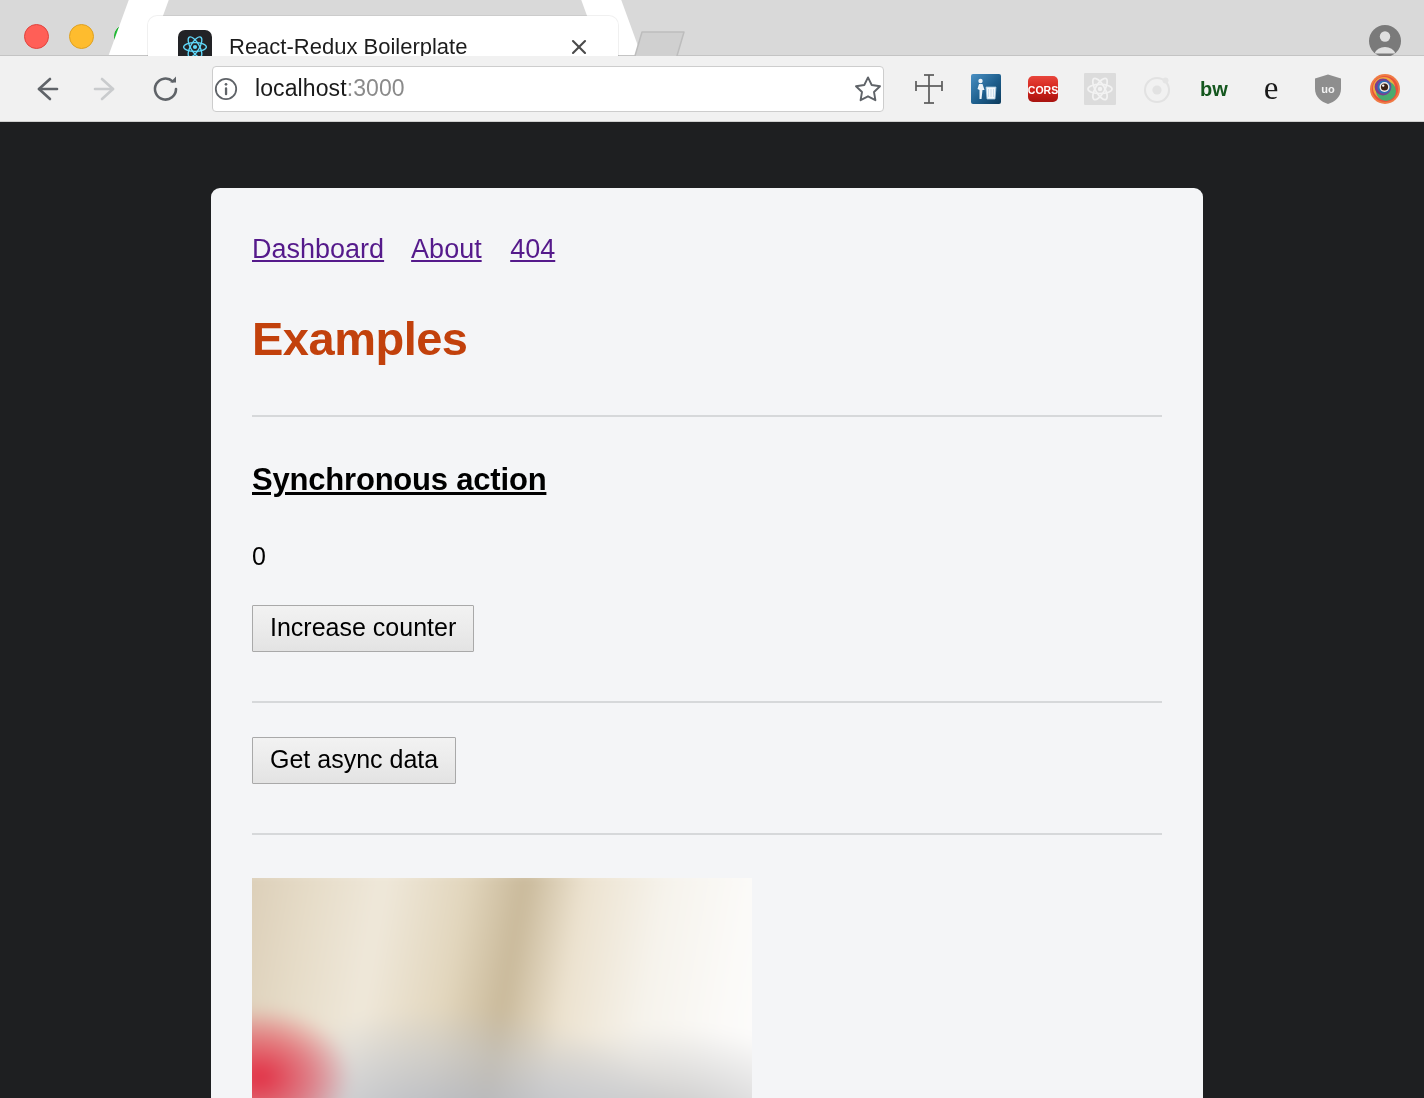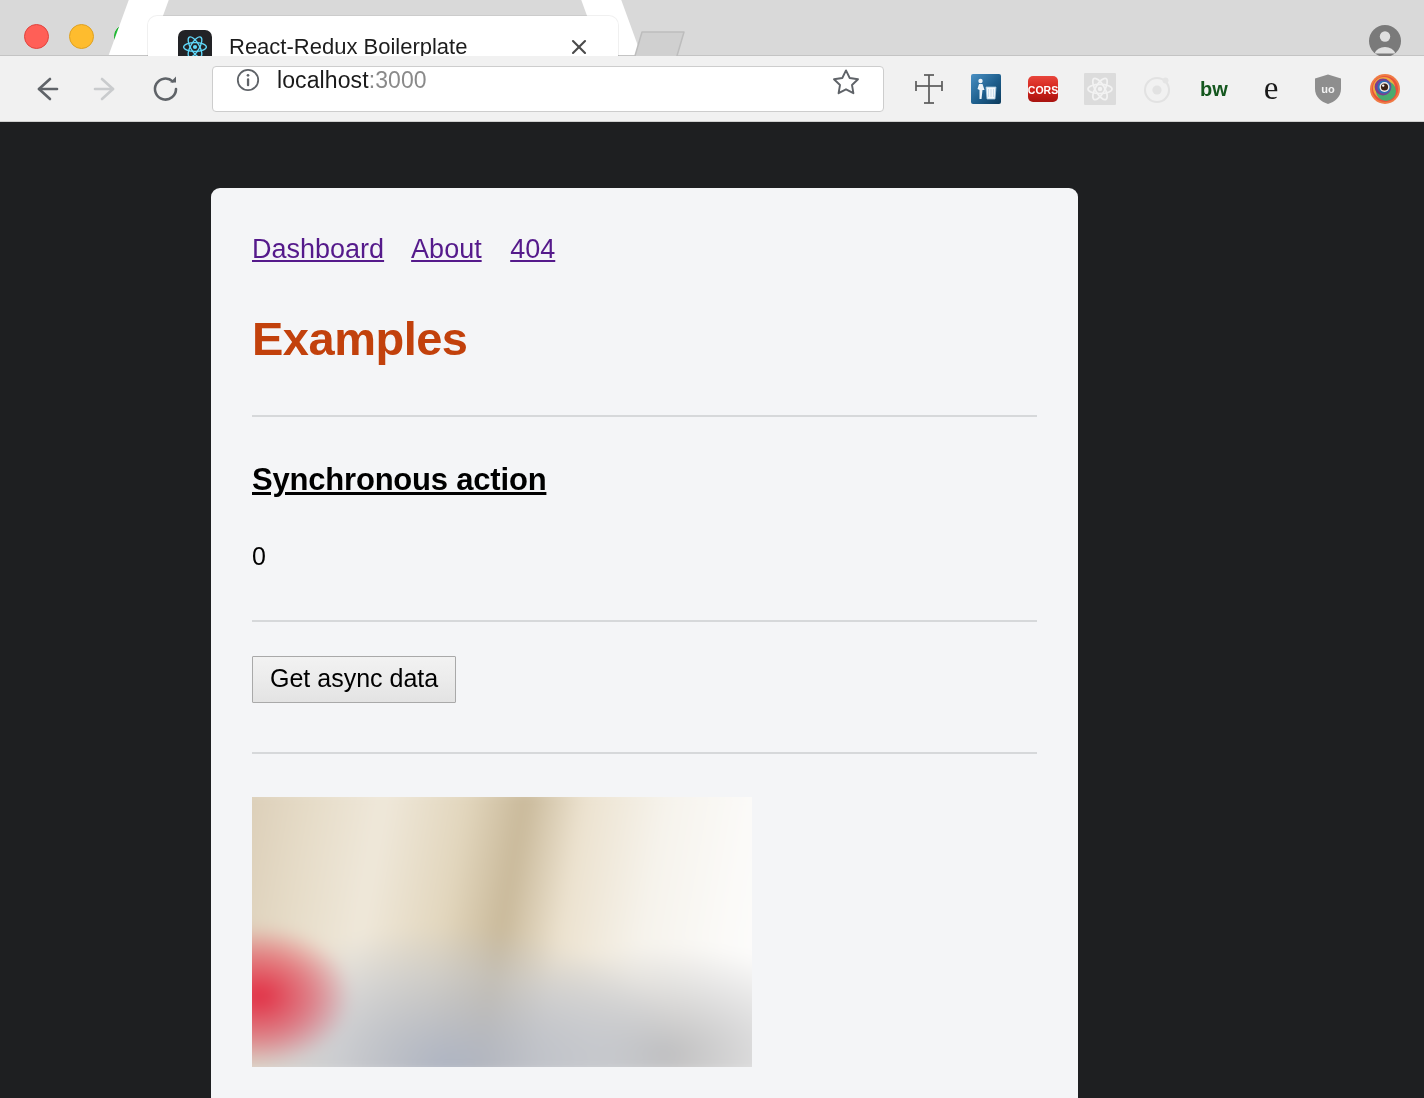--- a/index.html
+++ b/index.html
@@ -103,22 +103,22 @@
   .nav-btn.reload { margin-left: 12px; }
 
   .omnibox {
     margin-left: 22px;
     flex: 0 0 672px;
     height: 46px;
     background: #fff;
     border: 1px solid #cdcdcd;
     border-radius: 4px;
     display: flex;
-    align-items: flex-start;
-    padding: 0 22px;
+    align-items: center;
+    padding: 0 0;
   }
   .info-icon { flex: 0 0 auto; display: flex; align-items: center; }
   .url-text {
     margin-left: 16px;
     font-size: 23px;
     color: #202124;
     letter-spacing: 0.1px;
     white-space: nowrap;
   }
   .url-text .host { color: #1a1a1a; }
@@ -151,21 +151,21 @@
   .viewport {
     position: absolute;
     top: 145px; left: 0;
     width: 1424px; height: 953px;
     background: #1e1f21;
     overflow: hidden;
   }
   .card {
     position: absolute;
     left: 211px; top: 43px;
-    width: 867px;
+    width: 992px;
     height: 910px;
     background: #f4f5f7;
     border-radius: 9px 9px 0 0;
     padding: 0 41px;
   }
 
   .nav-links {
     padding-top: 48px;
     font-size: 27px;
     line-height: 1;
@@ -442,20 +442,21 @@
         <a href="#">404</a>
       </nav>
 
       <h1 class="page-title">Examples</h1>
 
       <hr class="rule">
 
       <section class="section-block">
         <h2 class="section-title">Synchronous action</h2>
         <div class="counter-value">0</div>
+        <button class="native-btn">Increase counter</button>
       </section>
 
       <hr class="rule">
 
       <section class="section-block">
         <button class="native-btn">Get async data</button>
       </section>
 
       <hr class="rule">
 

